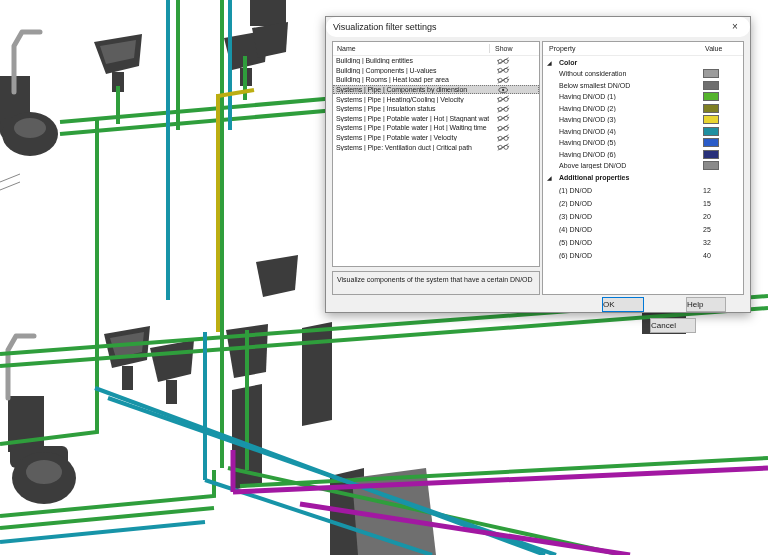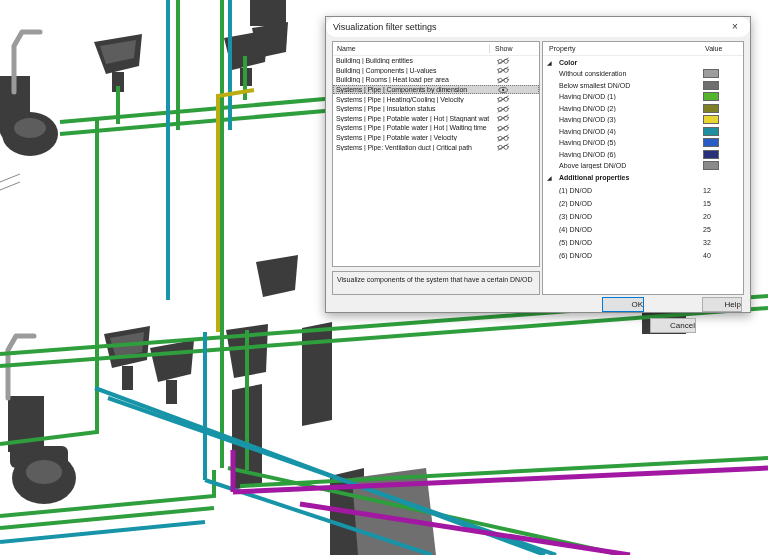--- a/index.html
+++ b/index.html
@@ -57,26 +57,26 @@
   .prop-row{display:flex;align-items:center;height:11.5px;font-size:7px;}
   .prop-row.addl{height:13px;}
   .prop-row .p-label{flex:1;padding-left:16px;white-space:nowrap;overflow:hidden;}
   .val-area{width:40px;flex:none;display:flex;align-items:center;}
   .swatch{width:14px;height:7px;border:1px solid #666;display:inline-block;}
   .p-value{font-size:7px;}
 
   .btn{
     position:absolute;top:280px;height:15px;box-sizing:border-box;
     background:#e1e1e1;border:1px solid #adadad;
-    font-size:8px;line-height:12px;text-align:right;
+    font-size:8px;line-height:12px;text-align:left;
     font-family:"Liberation Sans","DejaVu Sans",sans-serif;padding:0;color:#1a1a1a;
   }
   .btn-ok{left:276px;width:42px;border-color:#0078d7;}
   .btn-cancel{left:324px;width:46px;margin-top:21px;}
-  .btn-help{left:376px;width:40px;}
+  .btn-help{left:360px;width:40px;}
 </style>
 </head>
 <body>
 
 <svg class="scene" width="768" height="555" viewBox="0 0 768 555">
 
   <g stroke="#888" stroke-width="1" fill="none">
     <path d="M0,182 L20,174"></path>
     <path d="M0,190 L20,182"></path>
   </g>

